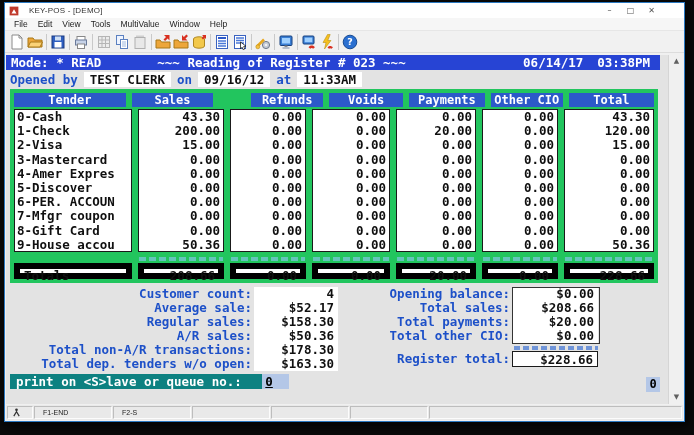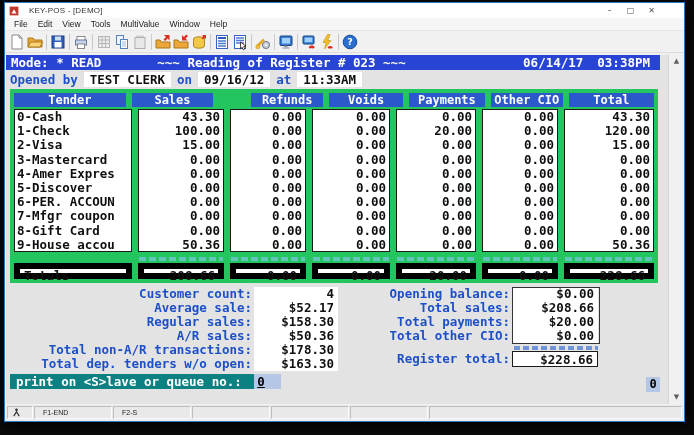--- a/index.html
+++ b/index.html
@@ -64,21 +64,21 @@
   .sum-left .sum-value { width:84px; }
   .sum-right .sum-value { width:86px; }
   .rv-frame { position:absolute; left:160px; top:0; width:88px; height:57px; border:1px solid #333; pointer-events:none; }
   .blue-dash-row { height:8px; display:flex; }
   .blue-dash { margin-left:162px; width:84px; height:4px; margin-top:3px;
                background:repeating-linear-gradient(90deg,#6f94d8 0 6px,rgba(0,0,0,0) 6px 9px); }
   .reg-row { display:flex; height:16px; line-height:15px; }
   .reg-box { width:86px; background:#fff; border:1px solid #1a1a1a; text-align:right; padding-right:4px; margin-left:2px; }
 
   .promptbar { display:flex; margin-left:4px; margin-top:3px; height:15px; }
-  .prompt-teal { background:#0d8181; color:#fff; padding:0 5px 0 6px; line-height:15px; white-space:pre; }
+  .prompt-teal { background:#0d8181; color:#fff; padding:0 13px 0 6px; line-height:15px; white-space:pre; }
   .prompt-input { width:27px; background:#b4c7e7; color:#000; line-height:15px; padding-left:3px; }
   .prompt-input span { text-decoration:underline; }
 
   .corner-box { position:absolute; right:8px; top:322px; width:14px; height:15px;
                 background:#b4c7e7; color:#000; text-align:center; line-height:15px; font-size:12px; }
 
   .scrollbar { position:absolute; right:0; top:0; bottom:0; width:15px; background:#f0f0f0; border-left:1px solid #d5d5d5; }
   .sb-btn { position:absolute; left:1px; width:13px; height:13px; color:#606060; font-size:7px; text-align:center; line-height:13px; font-family:"DejaVu Sans",sans-serif; }
   .sb-up { top:0; } .sb-down { bottom:0; }
 
@@ -284,21 +284,21 @@
               <span class="cell left">3-Mastercard</span>
               <span class="cell left">4-Amer Expres</span>
               <span class="cell left">5-Discover</span>
               <span class="cell left">6-PER. ACCOUN</span>
               <span class="cell left">7-Mfgr coupon</span>
               <span class="cell left">8-Gift Card</span>
               <span class="cell left">9-House accou</span>
             </div>
             <div class="body-col" style="width: 86px;">
               <span class="cell">43.30</span>
-              <span class="cell">100.00</span>
+              <span class="cell">200.00</span>
               <span class="cell">15.00</span>
               <span class="cell">0.00</span>
               <span class="cell">0.00</span>
               <span class="cell">0.00</span>
               <span class="cell">0.00</span>
               <span class="cell">0.00</span>
               <span class="cell">0.00</span>
               <span class="cell">50.36</span>
             </div>
             <div class="body-col" style="width: 76px;">

